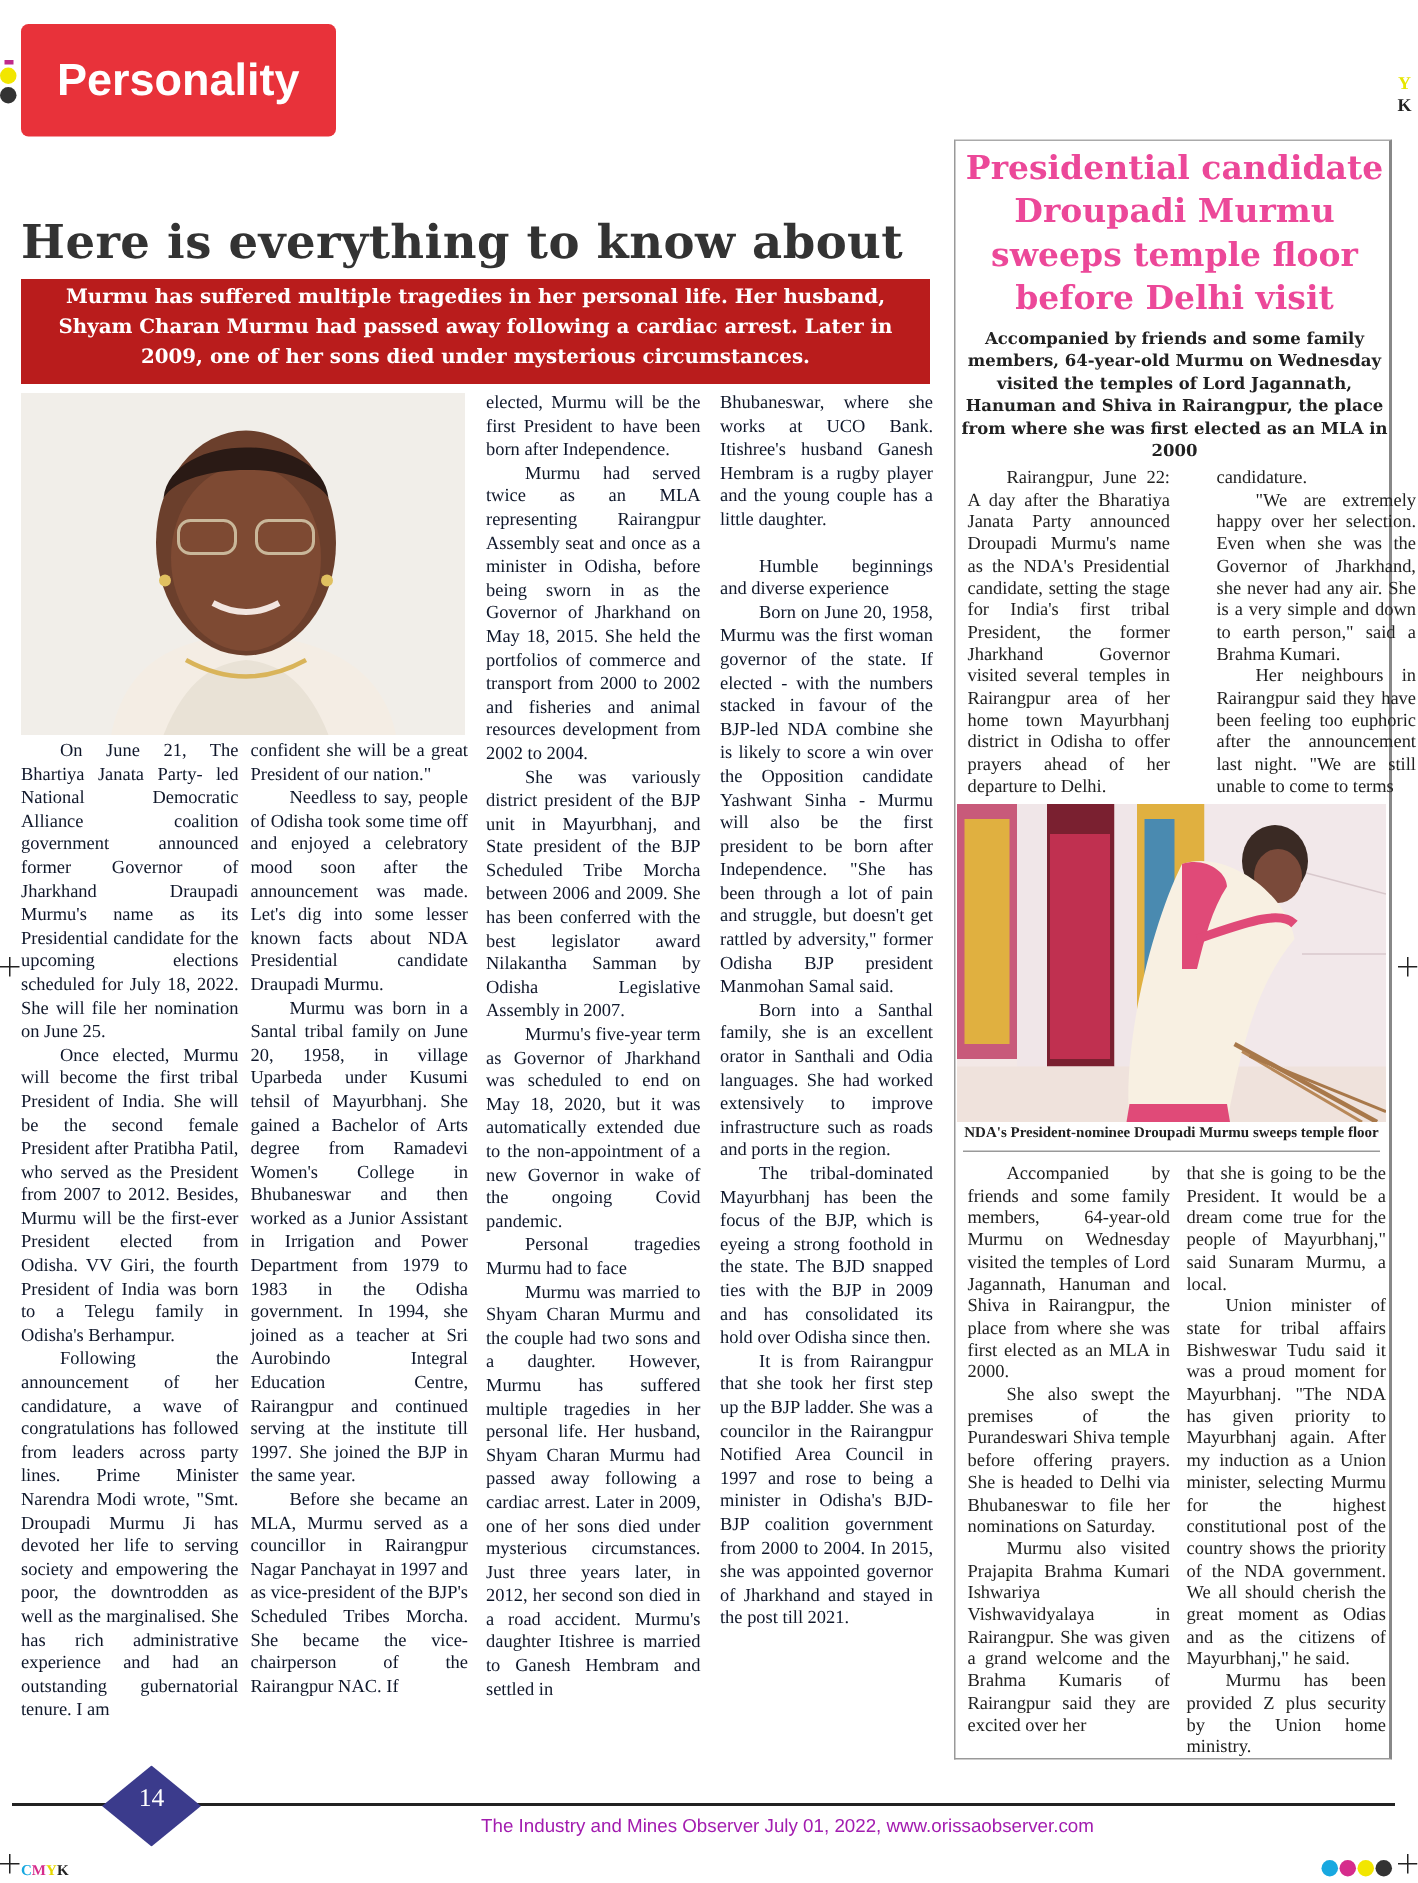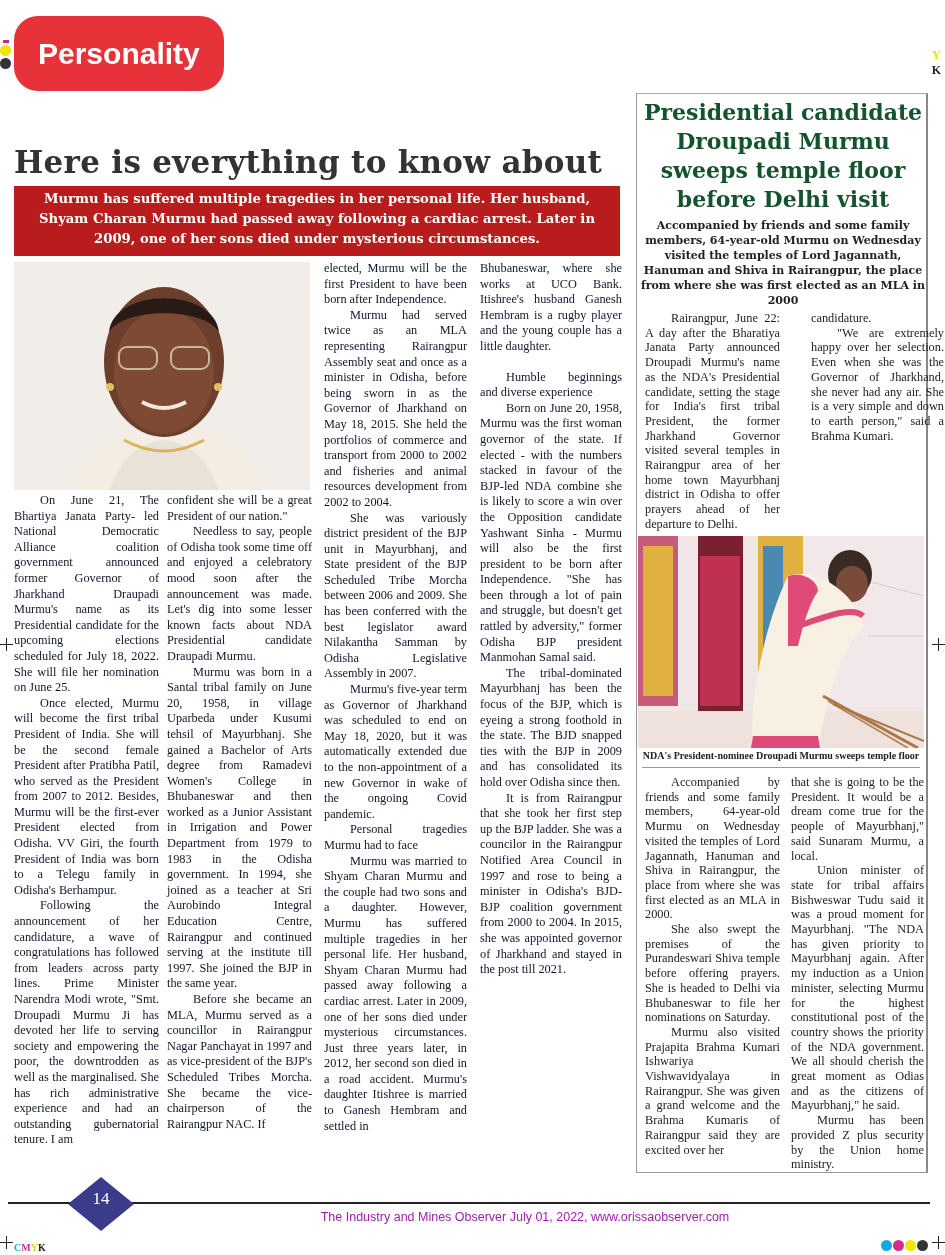--- a/index.html
+++ b/index.html
@@ -5,21 +5,21 @@
   * { box-sizing: border-box; margin: 0; padding: 0; }
   html, body { width: 945px; height: 1255px; background: #ffffff; overflow: hidden; }
   body { position: relative; font-family: "Liberation Serif", serif; color: #222; }
 
   .reg-dots { position: absolute; left: 0; top: 40px; width: 12px; }
   .reg-dots .d { width: 11px; height: 11px; border-radius: 50%; margin-bottom: 2px; }
   .reg-dots .mag { height: 3px; border-radius: 0; width: 6px; margin-left: 3px; background: #c02a8a; }
 
   .section-tag {
     position: absolute; left: 14px; top: 16px; width: 210px; height: 75px;
-    background: #e8323a; border-radius: 24px;
+    background: #e8323a; border-radius: 5px;
     color: #fff; font-family: "Liberation Sans", sans-serif; font-weight: bold;
     font-size: 30px; display: flex; align-items: center; padding-left: 24px;
   }
   .cmyk-corner { position: absolute; right: 4px; top: 48px; font-family: "Liberation Serif", serif; font-weight: bold; font-size: 12px; line-height: 15px; text-align: center; }
   .cmyk-corner .y { color: #e6e600; }
   .cmyk-corner .k { color: #222; }
 
   .headline {
     position: absolute; left: 14px; top: 108px; width: 606px;
     font-family: "DejaVu Serif", serif; font-weight: bold; font-size: 31px;
@@ -46,21 +46,21 @@
   .col3 { left: 324px; top: 261px; width: 143px; }
   .col4 { left: 480px; top: 261px; width: 142px; }
 
   .sidebox {
     position: absolute; left: 636px; top: 93px; width: 292px; height: 1080px;
     border: 1.5px solid #999; border-top: 1.5px solid #aaa; border-right: 2px solid #888;
   }
   .side-headline {
     position: absolute; left: 638px; top: 98px; width: 290px;
     font-family: "DejaVu Serif", serif; font-weight: bold; font-size: 22px; line-height: 29px;
-    text-align: center; color: #14532d;
+    text-align: center; color: #ec4899;
   }
   .side-dek {
     position: absolute; left: 640px; top: 218px; width: 286px;
     font-family: "DejaVu Serif", serif; font-weight: bold; font-size: 11px; line-height: 15px;
     text-align: center; color: #222;
   }
   .scol { position: absolute; font-size: 12.3px; line-height: 14.7px; text-align: justify; color: #222; }
   .scol p { text-indent: 26px; }
   .scol p.noind { text-indent: 0; }
   .s1 { left: 645px; top: 311px; width: 135px; }
@@ -152,34 +152,36 @@
   <p>Murmu had served twice as an MLA representing Rairangpur Assembly seat and once as a minister in Odisha, before being sworn in as the Governor of Jharkhand on May 18, 2015.  She held the portfolios of commerce and transport from 2000 to 2002 and fisheries and animal resources development from 2002 to 2004.</p>
   <p>She was variously district president of the BJP unit in Mayurbhanj, and State president of the BJP Scheduled Tribe Morcha between 2006 and 2009. She has been conferred with the best legislator award Nilakantha Samman by Odisha Legislative Assembly in 2007.</p>
   <p>Murmu's five-year term as Governor of Jharkhand was scheduled to end on May 18, 2020, but it was automatically extended due to the non-appointment of a new Governor in wake of the ongoing Covid pandemic.</p>
   <p>Personal tragedies Murmu had to face</p>
   <p>Murmu was married to Shyam Charan Murmu and the couple had two sons and a daughter. However, Murmu has suffered multiple tragedies in her personal life. Her husband, Shyam Charan Murmu had passed away following a cardiac arrest. Later in 2009, one of her sons died under mysterious circumstances. Just three years later, in 2012, her second son died in a road accident. Murmu's daughter Itishree is married to Ganesh Hembram and settled in</p>
 </div>
 <div class="col col4">
   <p class="noind">Bhubaneswar, where she works at UCO Bank. Itishree's husband Ganesh Hembram is a rugby player and the young couple has a little daughter.</p>
   <p class="gap">Humble beginnings and diverse experience</p>
   <p>Born on June 20, 1958, Murmu was the first woman governor of the state. If elected - with the numbers stacked in favour of the BJP-led NDA combine she is likely to score a win over the Opposition candidate Yashwant Sinha - Murmu will also be the first president to be born after Independence. "She has been through a lot of pain and struggle, but doesn't get rattled by adversity," former Odisha BJP president Manmohan Samal said.</p>
+  <p>Born into a Santhal family, she is an excellent orator in Santhali and Odia languages. She had worked extensively to improve infrastructure such as roads and ports in the region.</p>
   <p>The tribal-dominated Mayurbhanj has been the focus of the BJP, which is eyeing a strong foothold in the state. The BJD snapped ties with the BJP in 2009 and has consolidated its hold over Odisha since then.</p>
   <p>It is from Rairangpur that she took her first step up the BJP ladder. She was a councilor in the Rairangpur Notified Area Council in 1997 and rose to being a minister in Odisha's BJD-BJP coalition government from 2000 to 2004. In 2015, she was appointed governor of Jharkhand and stayed in the post till 2021.</p>
 </div>
 
 <div class="sidebox"></div>
 <h2 class="side-headline">Presidential candidate Droupadi Murmu sweeps temple floor before Delhi visit</h2>
 <div class="side-dek">Accompanied by friends and some family members, 64-year-old Murmu on Wednesday visited the temples of Lord Jagannath, Hanuman and Shiva in Rairangpur, the place from where she was first elected as an MLA in 2000</div>
 
 <div class="scol s1">
   <p>Rairangpur, June 22: A day after the Bharatiya Janata Party announced Droupadi Murmu's name as the NDA's Presidential candidate, setting the stage for India's first tribal President, the former Jharkhand Governor visited several temples in Rairangpur area of her home town Mayurbhanj district in Odisha to offer prayers ahead of her departure to Delhi.</p>
 </div>
 <div class="scol s2">
   <p class="noind">candidature.</p>
   <p>"We are extremely happy over her selection. Even when she was the Governor of Jharkhand, she never had any air. She is a very simple and down to earth person," said a Brahma Kumari.</p>
+  <p>Her neighbours in Rairangpur said they have been feeling too euphoric after the announcement last night. "We are still unable to come to terms</p>
 </div>
 
 <div class="side-photo">
   <svg width="286" height="212" viewBox="0 0 286 212">
     <rect width="286" height="212" fill="#f3e8e6"></rect>
     <rect x="0" y="0" width="40" height="170" fill="#c85a7a"></rect>
     <rect x="5" y="10" width="30" height="150" fill="#e0b040"></rect>
     <rect x="40" y="0" width="20" height="175" fill="#f0e6e8"></rect>
     <rect x="60" y="0" width="45" height="175" fill="#7a2030"></rect>
     <rect x="62" y="20" width="40" height="150" fill="#c03050"></rect>

